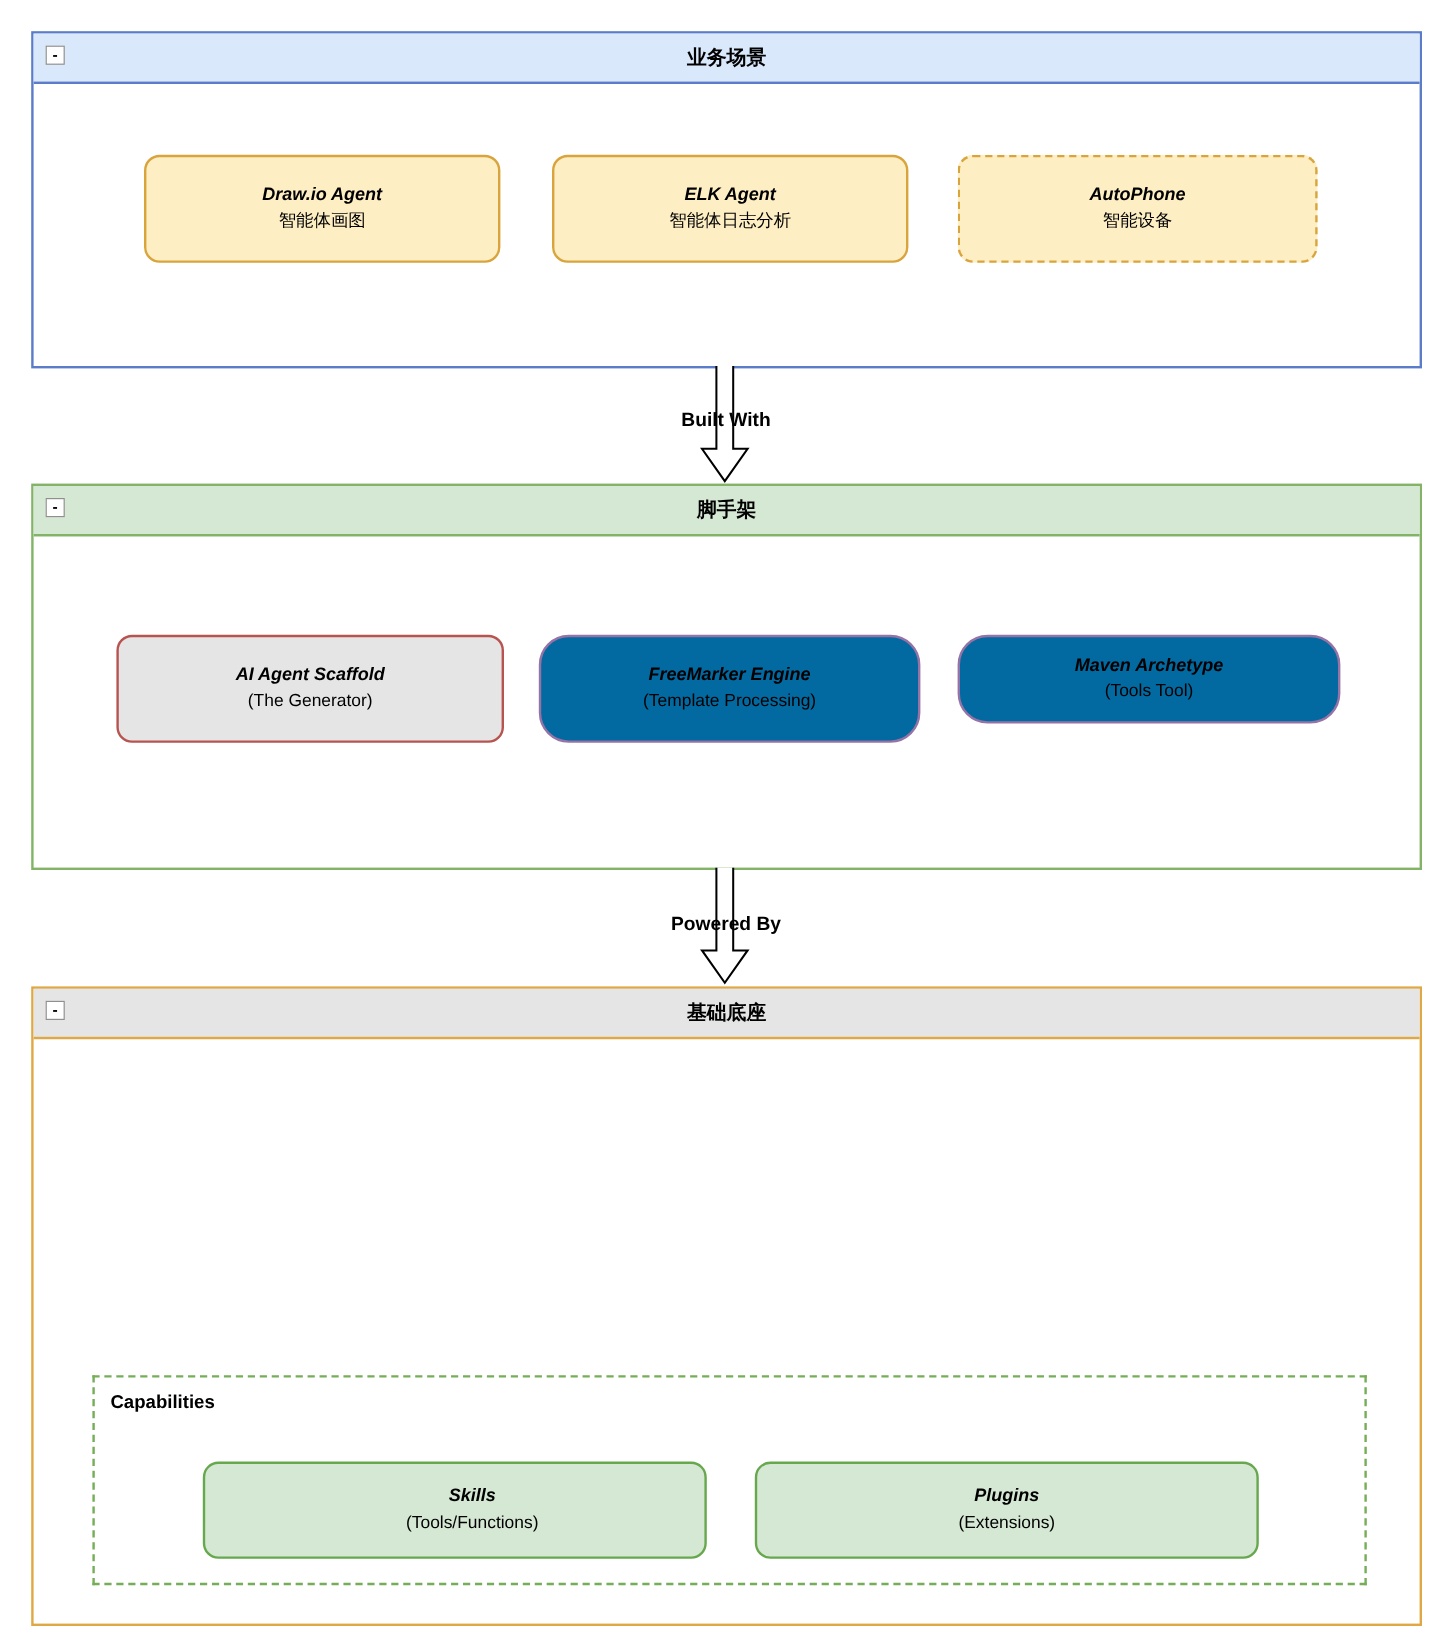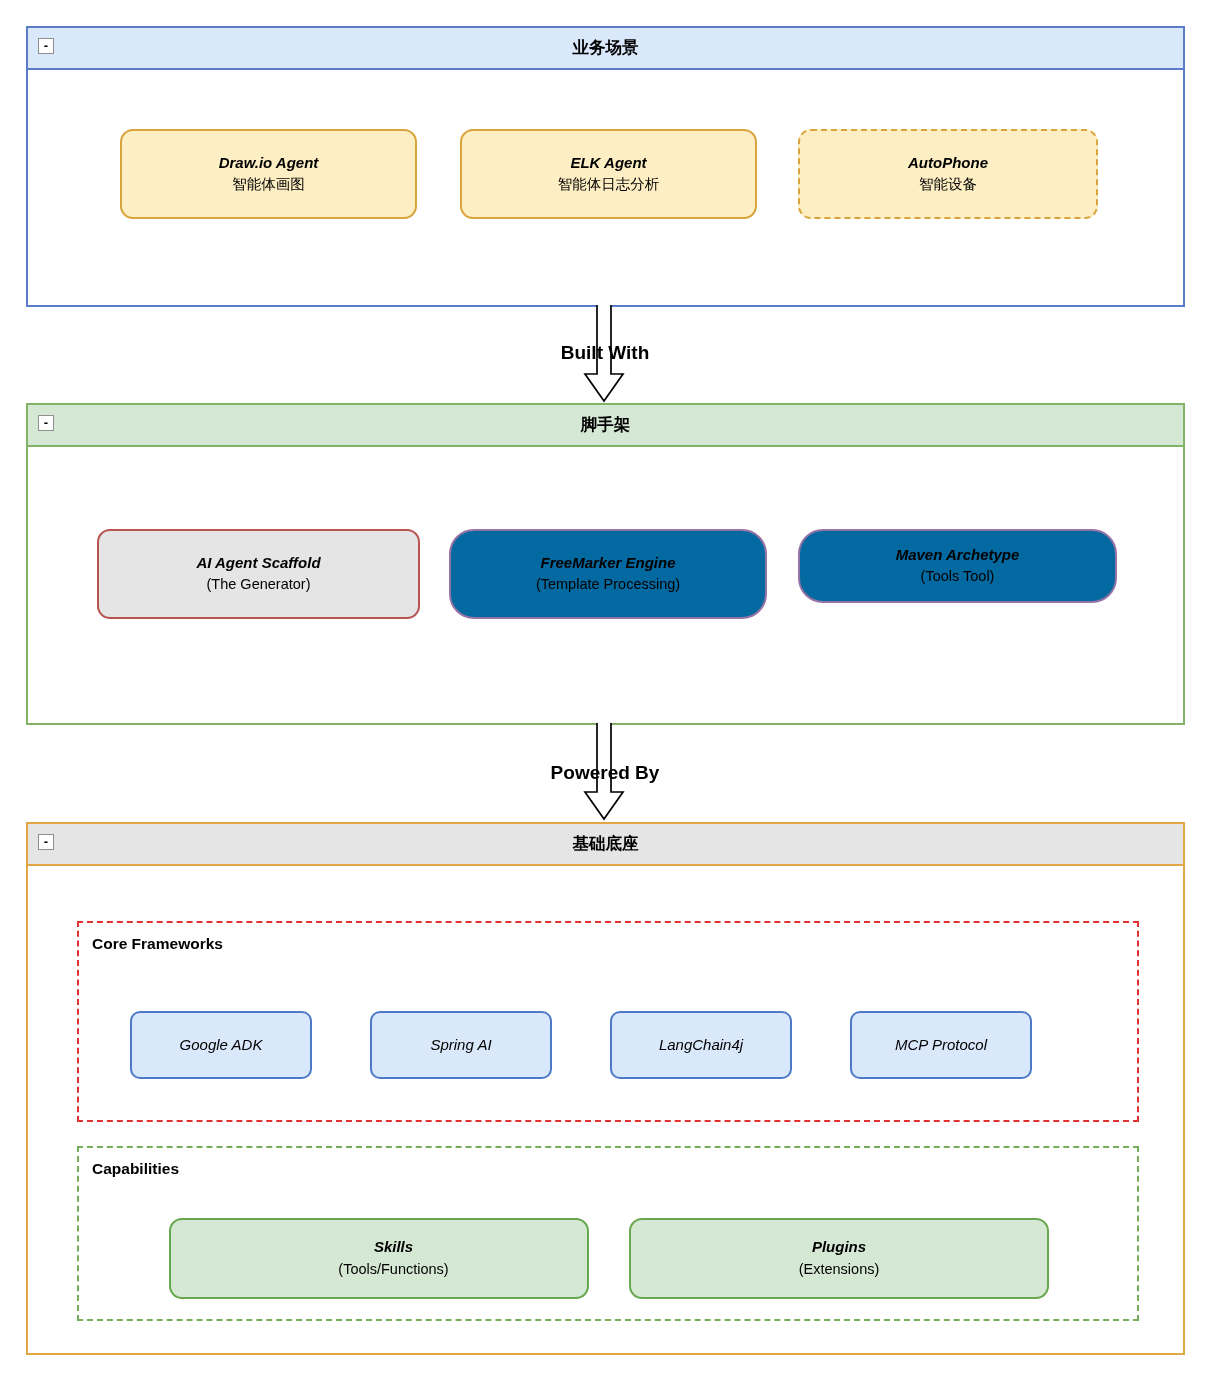--- a/index.html
+++ b/index.html
@@ -57,21 +57,21 @@
   .fw{top:88px;width:182px;height:68px;}
   .fw1{left:51px;}  .fw2{left:291px;} .fw3{left:531px;} .fw4{left:771px;}
   
   .cap{top:70px;width:420px;height:81px;}
   .cap1{left:90px;padding-left:29px;} .cap2{left:550px;}
   
   .arrow{position:absolute;width:44px;height:98px;left:582px;z-index:1;}
   .arrow1{top:305px;} .arrow2{top:723px;}
   .arrow-label{
     position:absolute;left:505px;width:200px;text-align:center;
-    font-weight:bold;font-size:19px;z-index:2;
+    font-weight:bold;font-size:16px;z-index:2;
   }
   .al1{top:342px;} .al2{top:762px;}
 </style>
 </head>
 <body>
 
 <div class="canvas">
 
   <div class="container c-blue">
     <div class="collapse">-</div>
@@ -120,35 +120,20 @@
     <path d="M15 0 L15 69 L3 69 L22 96 L41 69 L29 69 L29 0" fill="#ffffff" stroke="#000000" stroke-width="1.7" stroke-linejoin="miter"></path>
   </svg>
   <div class="arrow-label al2">Powered By</div>
 
   <div class="container c-orange">
     <div class="collapse">-</div>
     <div class="container-header">
       <span>基础底座</span>
     </div>
 
-    <div class="group g-red">
-      <div class="group-label">Core Frameworks</div>
-      <div class="node bluebx fw fw1">
-        <div class="t">Google ADK</div>
-      </div>
-      <div class="node bluebx fw fw2">
-        <div class="t">Spring AI</div>
-      </div>
-      <div class="node bluebx fw fw3">
-        <div class="t">LangChain4j</div>
-      </div>
-      <div class="node bluebx fw fw4">
-        <div class="t">MCP Protocol</div>
-      </div>
-    </div>
 
     <div class="group g-greend">
       <div class="group-label">Capabilities</div>
       <div class="node greenbx cap cap1">
         <div class="t">Skills</div>
         <div class="s">(Tools/Functions)</div>
       </div>
       <div class="node greenbx cap cap2">
         <div class="t">Plugins</div>
         <div class="s">(Extensions)</div>

